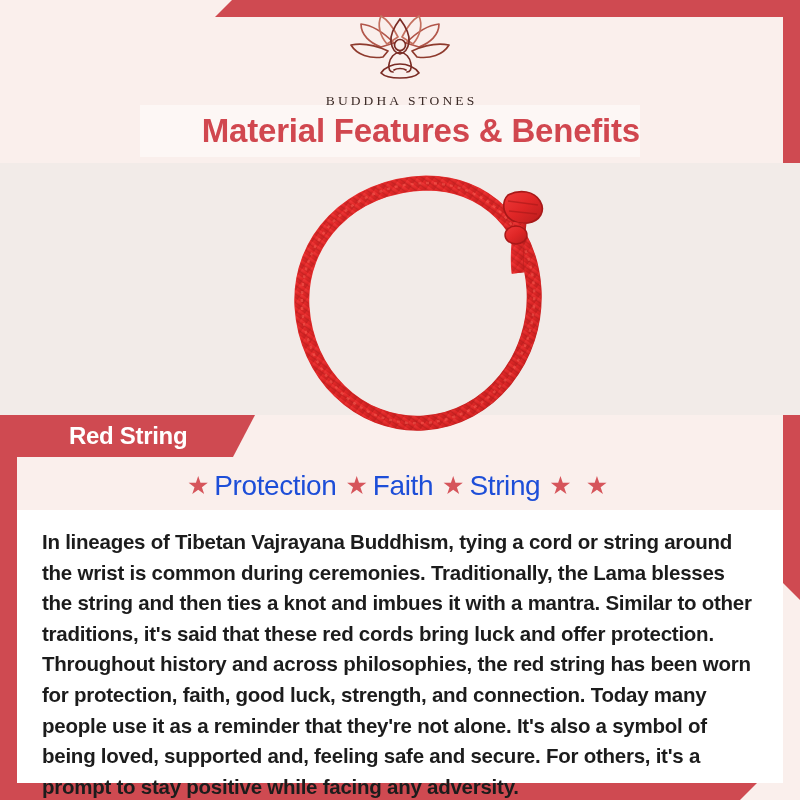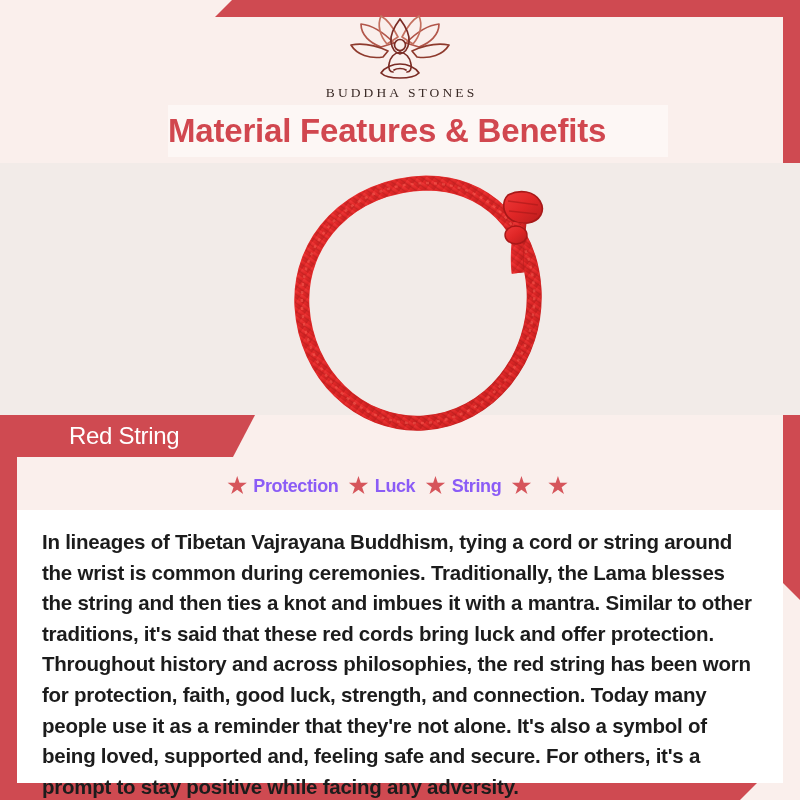--- a/index.html
+++ b/index.html
@@ -69,39 +69,39 @@
     text-align: center;
   }
   #logo-mark {
     display: block;
     margin: 0 auto;
     width: 108px;
     height: 66px;
   }
   #logo-wordmark {
     display: block;
-    margin-top: 5px;
+    margin-top: 13px;
     font-family: "Liberation Serif", serif;
     font-size: 13.5px;
     letter-spacing: 3.1px;
     color: #3a2a26;
     text-indent: 3.1px;
   }
 
   
   #title-band {
     position: absolute;
-    left: 168px;
+    left: 140px;
     top: 105px;
     width: 500px;
     height: 52px;
     background: #fdf7f5;
     display: flex;
     align-items: center;
-    justify-content: flex-start;
+    justify-content: flex-end;
   }
   #title-text {
     font-size: 33px;
     font-weight: bold;
     color: #d1474f;
     letter-spacing: -0.2px;
     white-space: nowrap;
   }
 
   
@@ -129,21 +129,21 @@
     width: 238px;
     height: 42px;
     background: #cf4a51;
     clip-path: polygon(0 0, 100% 0, calc(100% - 22px) 100%, 0 100%);
     display: flex;
     align-items: center;
   }
   #label-text {
     padding-left: 52px;
     font-size: 24px;
-    font-weight: normal;
+    font-weight: bold;
     color: #ffffff;
     letter-spacing: -0.3px;
   }
 
   
   #benefits {
     position: absolute;
     left: 0;
     top: 462px;
     width: 800px;
@@ -160,23 +160,23 @@
   .benefit + .benefit { margin-left: 9px; }
   .benefit-star {
     font-size: 25px;
     line-height: 1;
     color: #d6555b;
     margin-right: 5px;
     position: relative;
     top: -1px;
   }
   .benefit-label {
-    font-size: 18px;
-    font-weight: bold;
-    color: #8b5cf6;
+    font-size: 28px;
+    font-weight: normal;
+    color: #1d4ed8;
     letter-spacing: -0.4px;
   }
 
   
   #copy-panel {
     position: absolute;
     left: 17px;
     top: 510px;
     width: 766px;
     height: 273px;
@@ -283,21 +283,21 @@
     <span id="label-text">Red String</span>
   </div>
 
   <div id="benefits">
     <span class="benefit">
       <span class="benefit-star">★</span>
       <span class="benefit-label">Protection</span>
     </span>
     <span class="benefit">
       <span class="benefit-star">★</span>
-      <span class="benefit-label">Luck</span>
+      <span class="benefit-label">Faith</span>
     </span>
     <span class="benefit">
       <span class="benefit-star">★</span>
       <span class="benefit-label">String</span>
     </span>
     <span class="benefit">
       <span class="benefit-star">★</span>
     </span>
     <span class="benefit">
       <span class="benefit-star">★</span>

